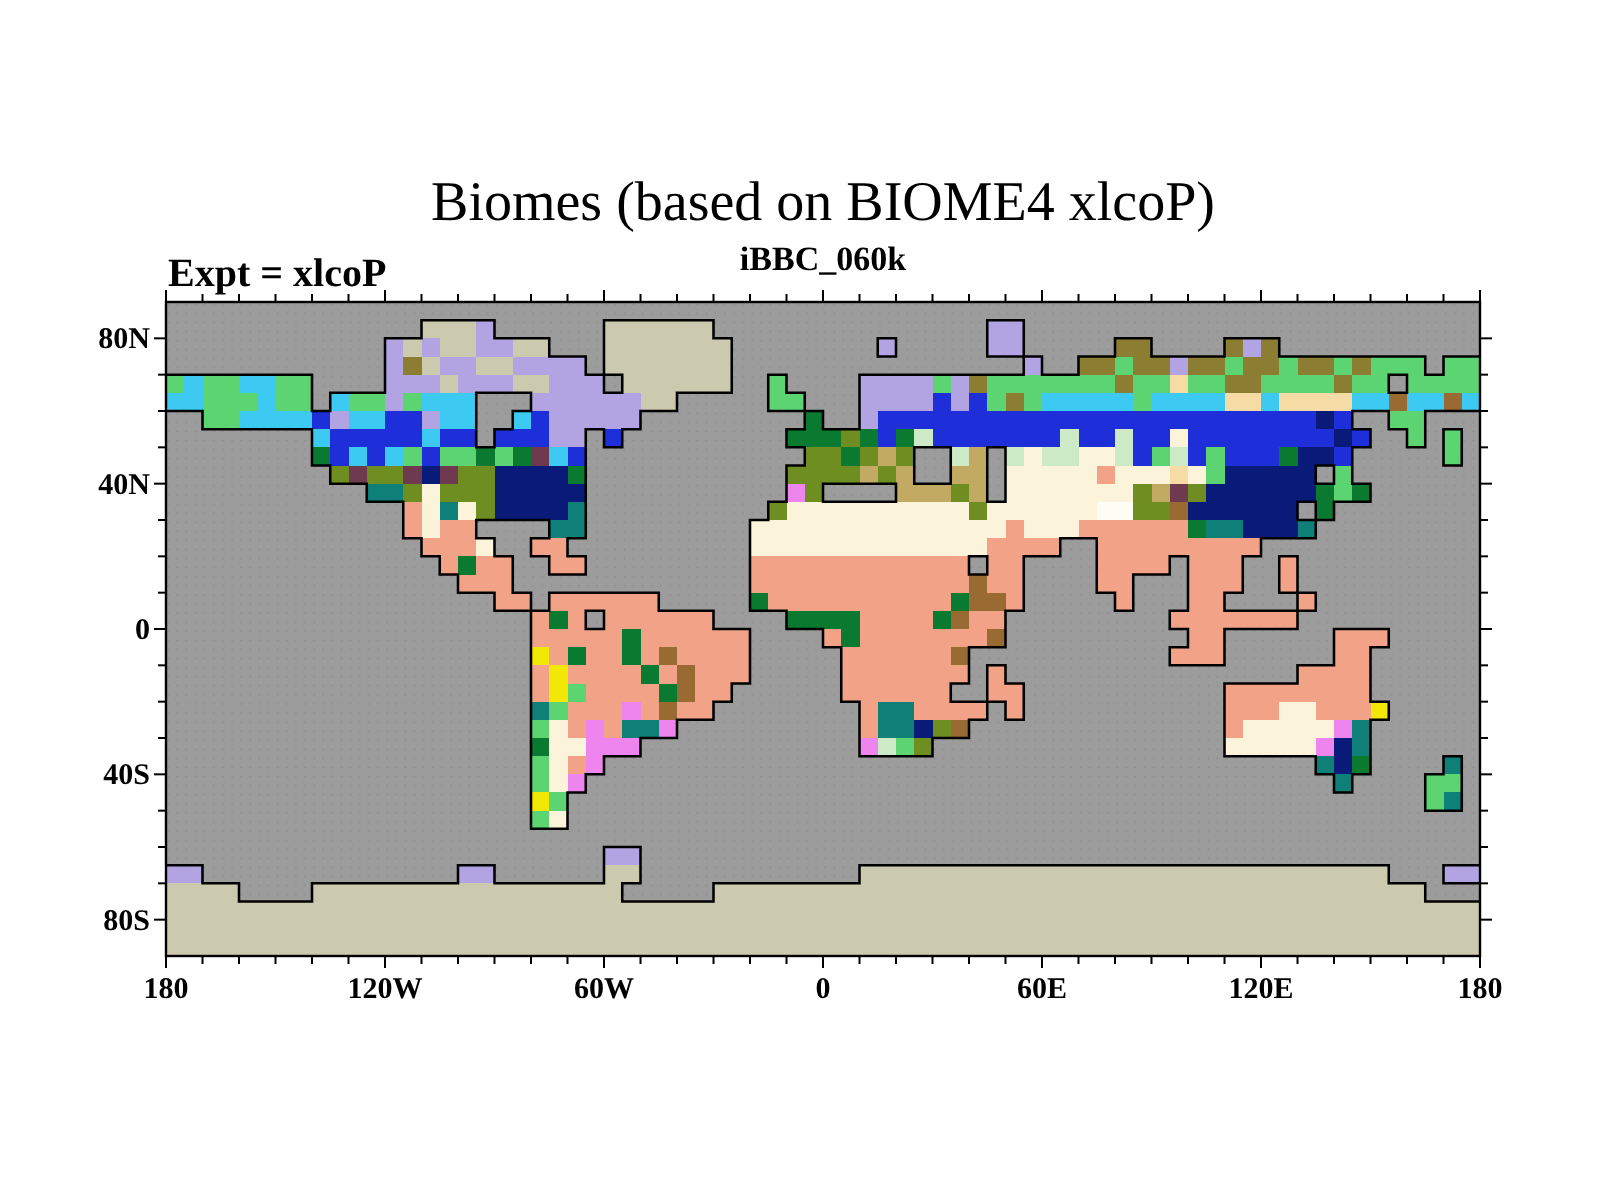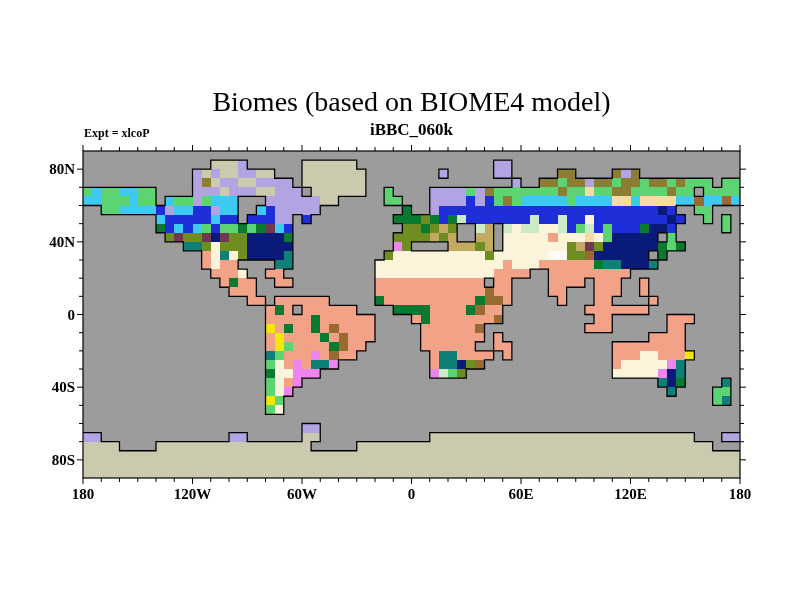--- a/index.html
+++ b/index.html
@@ -2,29 +2,29 @@
 <html><head>
 <meta charset="utf-8">
 <style>
   html,body{margin:0;padding:0;background:#ffffff;}
   .page{position:relative;width:800px;height:600px;background:#ffffff;overflow:hidden;
         font-family:"Liberation Serif","DejaVu Serif",serif;color:#000;}
   .title{position:absolute;left:83px;width:657px;top:86px;text-align:center;
          font-size:28px;white-space:nowrap;}
   .subtitle{position:absolute;left:83px;width:657px;top:120px;text-align:center;
          font-size:17px;font-weight:bold;}
-  .expt{position:absolute;left:84px;top:126px;font-size:12px;font-weight:bold;}
+  .expt{position:absolute;left:84px;top:126px;font-size:20px;font-weight:bold;}
   #plot-svg{position:absolute;left:0;top:0;}
   .tick-label{font-family:"Liberation Serif","DejaVu Serif",serif;font-size:15px;font-weight:bold;fill:#000;}
 </style>
 </head>
 <body>
 
 <div class="page">
-  <div class="title">Biomes (based on BIOME4 model)</div>
+  <div class="title">Biomes (based on BIOME4 xlcoP)</div>
   <div class="subtitle">iBBC_060k</div>
   <div class="expt">Expt = xlcoP</div>
   <svg id="plot-svg" width="800" height="600">
       <svg x="83" y="151" width="657" height="327" viewBox="0 0 72 36" preserveAspectRatio="none">
         <rect x="0" y="0" width="72" height="36" fill="#9c9c9c"></rect>
         <defs>
           <pattern id="stip" width="0.5" height="0.5" patternUnits="userSpaceOnUse">
             <circle cx="0.12" cy="0.12" r="0.05" fill="#8d8d8d"></circle>
           </pattern>
         </defs>

